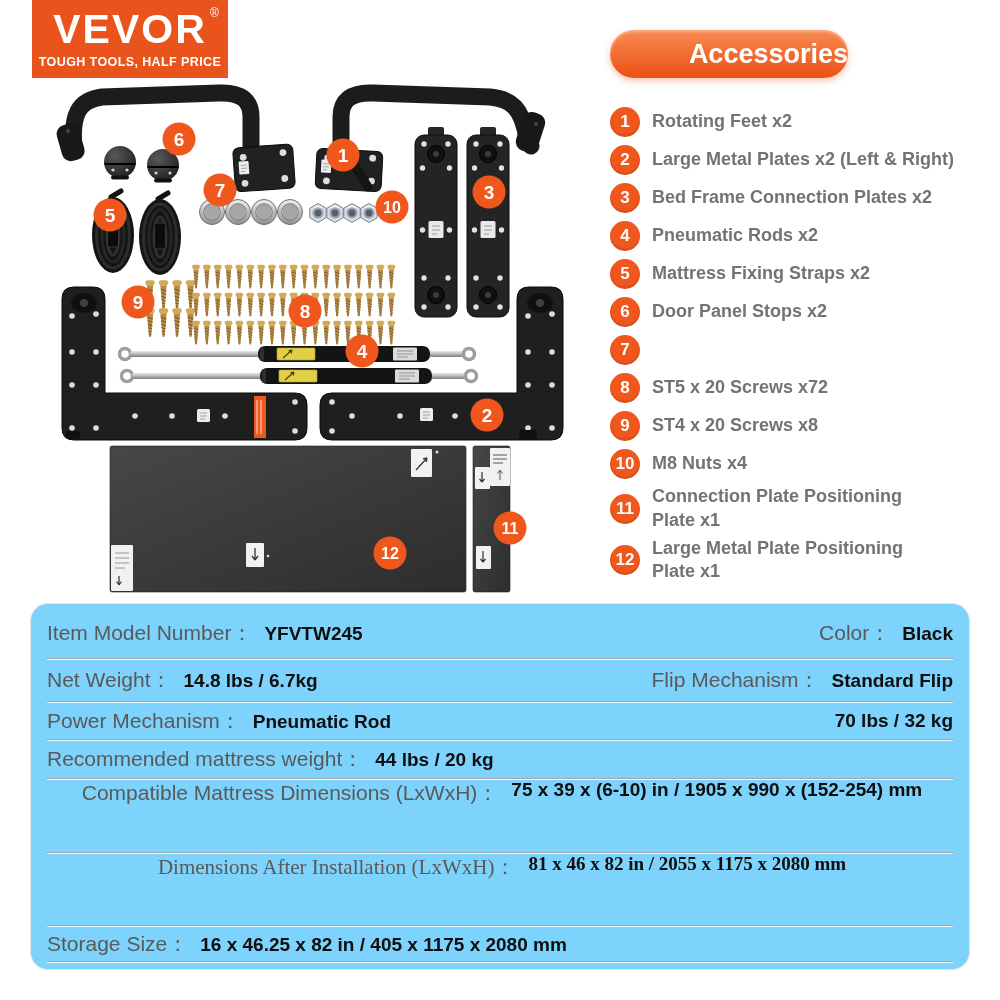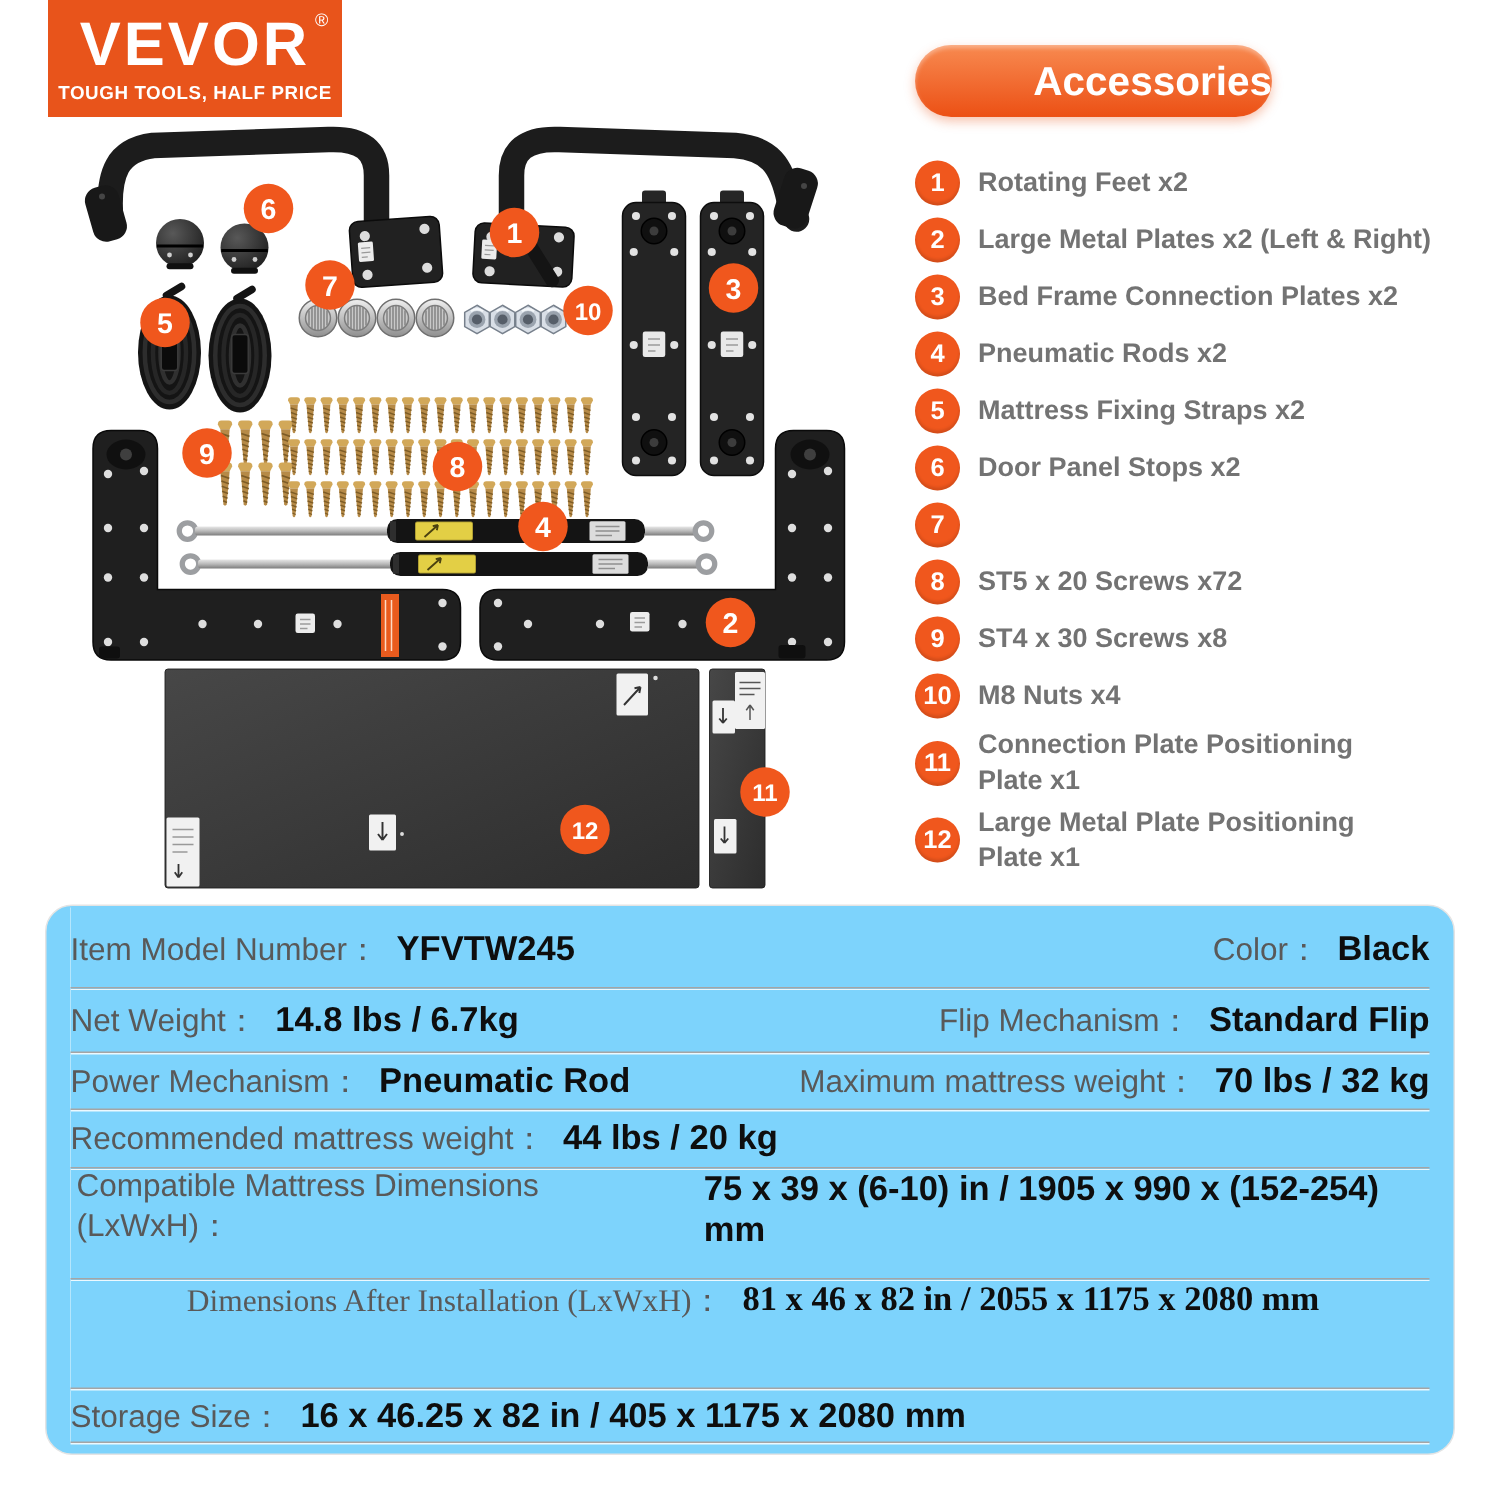--- a/index.html
+++ b/index.html
@@ -37,21 +37,21 @@
   
   .specs{position:absolute;left:30px;top:603px;width:940px;height:367px;background:#7dd3fc;
          border:1px solid #e4e4e4;border-radius:18px;box-sizing:border-box;padding:0 16px;overflow:hidden;}
   .spec-row{display:flex;justify-content:space-between;align-items:center;
             border-bottom:1px solid #a5a5a5;box-shadow:0 1px 0 rgba(255,255,255,.85);}
   .spec-row.stacked{align-items:flex-start;justify-content:center;gap:9px;}
   .h55{height:55px;align-items:flex-end;padding-bottom:11px;box-sizing:border-box;}
   .h42{height:42px;} .h37{height:37px;} .h38{height:38px;} .h73{height:73px;} .h72{height:72px;font-family:Liberation Serif, serif;} .h35{height:35px;}
   .cell{display:flex;align-items:baseline;}
   .lbl{font-size:21px;color:#595959;}
-  .val{font-size:23px;color:#0e0e0e;font-weight:700;margin-left:12px;}
+  .val{font-size:19px;color:#0e0e0e;font-weight:700;margin-left:12px;}
   .stacked .lbl,.stacked .val{margin-left:4px;}
 </style>
 </head>
 <body>
 
 <div class="logo">
   <div class="logo-name"><span>VEVOR</span><span class="logo-reg">®</span></div>
   <div class="logo-tag">TOUGH TOOLS, HALF PRICE</div>
 </div>
 
@@ -425,21 +425,21 @@
       </li>
     <li class="acc-item">
         <span class="num-badge">7</span>
       </li>
     <li class="acc-item">
         <span class="num-badge">8</span>
         <span class="acc-label">ST5 x 20 Screws x72</span>
       </li>
     <li class="acc-item">
         <span class="num-badge">9</span>
-        <span class="acc-label">ST4 x 30 Screws x8</span>
+        <span class="acc-label">ST4 x 20 Screws x8</span>
       </li>
     <li class="acc-item">
         <span class="num-badge">10</span>
         <span class="acc-label">M8 Nuts x4</span>
       </li>
     <li class="acc-item two-line">
         <span class="num-badge">11</span>
         <span class="acc-label">Connection Plate Positioning
 Plate x1</span>
       </li>
@@ -471,21 +471,20 @@
         <span class="lbl">Flip Mechanism：</span>
         <span class="val">Standard Flip</span>
       </div>
   </div>
   <div class="spec-row h37">
     <div class="cell">
         <span class="lbl">Power Mechanism：</span>
         <span class="val">Pneumatic Rod</span>
       </div>
     <div class="cell">
-        <span class="lbl">Maximum mattress weight：</span>
         <span class="val">70 lbs / 32 kg</span>
       </div>
   </div>
   <div class="spec-row h38">
     <div class="cell">
         <span class="lbl">Recommended mattress weight：</span>
         <span class="val">44 lbs / 20 kg</span>
       </div>
   </div>
   <div class="spec-row stacked h73">

